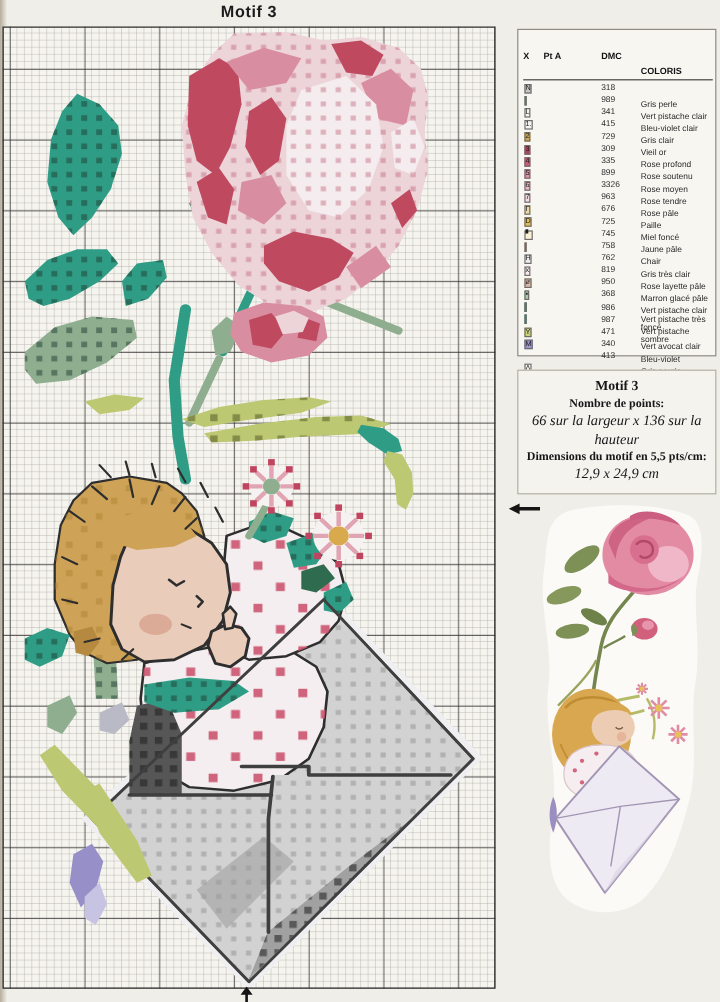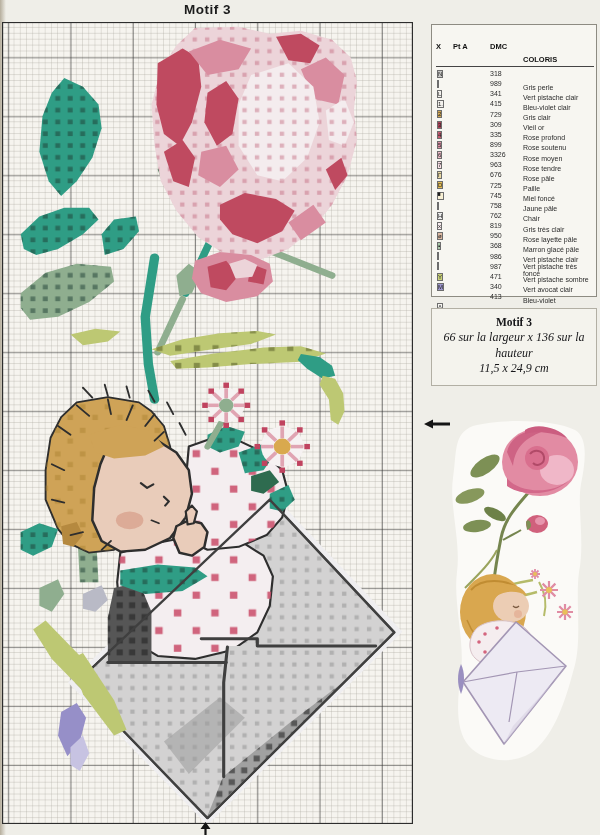--- a/index.html
+++ b/index.html
@@ -13,21 +13,21 @@
   .chart-title{position:absolute;left:2px;top:2px;width:411px;text-align:center;
     font-size:13.5px;font-weight:bold;color:#1b1b1b;letter-spacing:.5px;}
   #chart-wrap{position:absolute;left:2px;top:22px;width:411px;height:802px;}
   #chart-wrap svg{display:block;width:100%;height:100%;}
   
   .legend{position:absolute;left:431px;top:24px;width:166px;height:273px;
     background:#f7f6f1;border:1px solid #8d8b82;box-sizing:border-box;padding:3px 2px 0 4px;}
   .legend-head{display:flex;align-items:center;font-weight:bold;font-size:7.5px;color:#111;
     border-bottom:1px solid #444;padding-bottom:2px;margin-bottom:1.5px;}
   .lc-sym{width:17px;flex:none;}
-  .lc-pta{width:37px;flex:none;}
+  .lc-pta{width:48px;flex:none;}
   .lc-dmc{width:33px;flex:none;}
   .lc-name{flex:1;min-width:0;margin-top:27px;}
   .lrow{display:flex;align-items:center;height:10.15px;font-size:7px;color:#2b2b2b;}
   .lsw{width:8px;height:8px;border:1px solid #6d6d6d;box-sizing:border-box;
     font-size:6px;line-height:6.5px;text-align:center;color:#1d1d1d;margin-left:1px;overflow:hidden;}
   .ldash{width:22px;height:2px;background:#1c1c1c;margin-left:2px;}
   
   .infobox{position:absolute;left:431px;top:308px;width:166px;box-sizing:border-box;
     border:1px solid #b2afa4;background:#f4f3ed;padding:7px 3px 8px;text-align:center;
     font-family:"Liberation Serif",serif;color:#17171a;}
@@ -392,22 +392,24 @@
           <span class="lc-sym"><span class="lsw" style="background: rgb(247, 246, 242);">Λ</span></span>
           <span class="lc-pta"></span>
           <span class="lc-dmc"></span>
           <span class="lc-name">Blanc</span>
         </div>
       </div>
   </div>
 
   <div class="infobox">
     <div class="info-title">Motif 3</div>
+    <div class="info-b">Nombre de points:</div>
     <div class="info-i">66 sur la largeur x 136 sur la hauteur</div>
-    <div class="info-i">11,5 x 24,9 cm</div>
+    <div class="info-b">Dimensions du motif en 5,5 pts/cm:</div>
+    <div class="info-i">12,9 x 24,9 cm</div>
   </div>
 
   <div class="photo">
     <svg viewBox="0 0 163 356">
       <path d="M36,6 C66,-2 118,0 138,10 C152,18 148,44 144,64 C140,86 148,122 142,152 C138,182 146,222 136,252 C128,282 118,312 98,330 C78,346 46,342 32,326 C18,310 20,282 24,252 C28,222 16,182 20,152 C24,122 12,84 16,58 C20,32 16,14 36,6 Z" fill="#fbfaf7"></path>
       <path d="M92,72 C80,86 68,98 64,118 C60,138 58,150 56,168" stroke="#75854e" stroke-width="3" fill="none"></path>
       <path d="M84,110 C78,114 72,116 66,120" stroke="#75854e" stroke-width="2" fill="none"></path>
       <ellipse cx="48" cy="46" rx="17" ry="7.5" fill="#7d9055" transform="rotate(-35 48 46)"></ellipse>
       <ellipse cx="33" cy="76" rx="15" ry="6.5" fill="#87985c" transform="rotate(-18 33 76)"></ellipse>
       <ellipse cx="40" cy="106" rx="14" ry="6" fill="#7d9055" transform="rotate(-8 40 106)"></ellipse>

